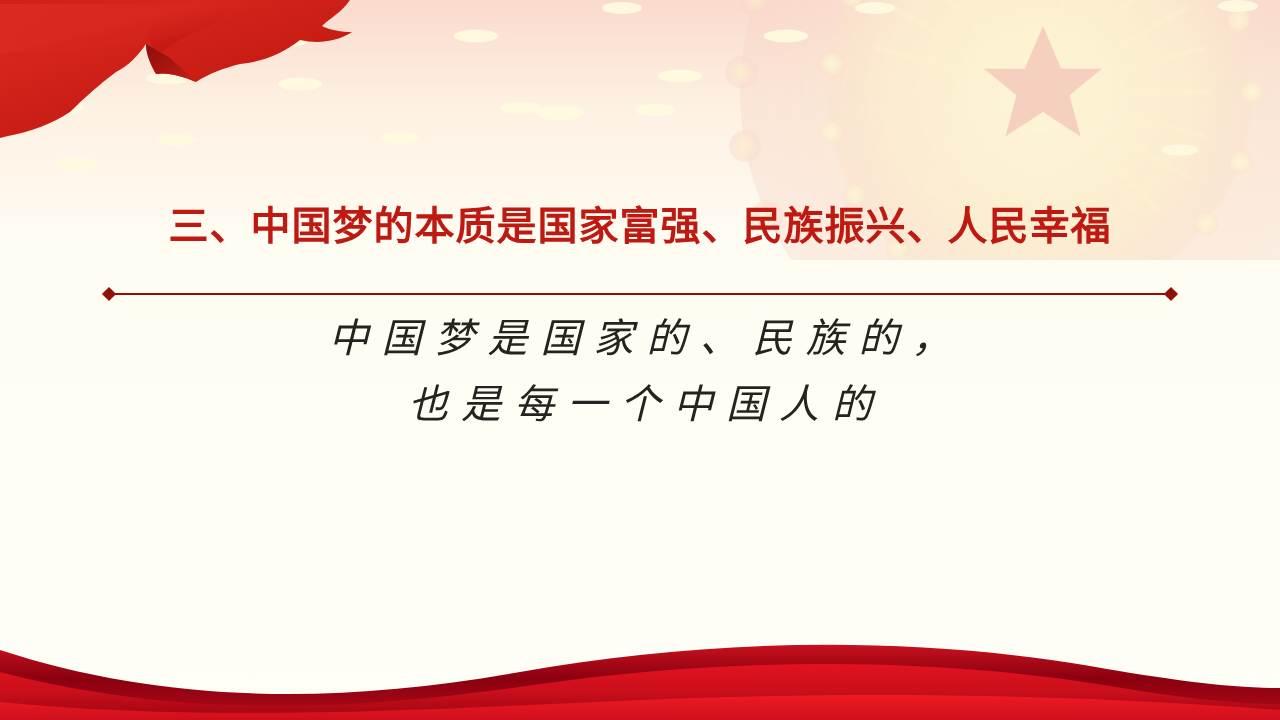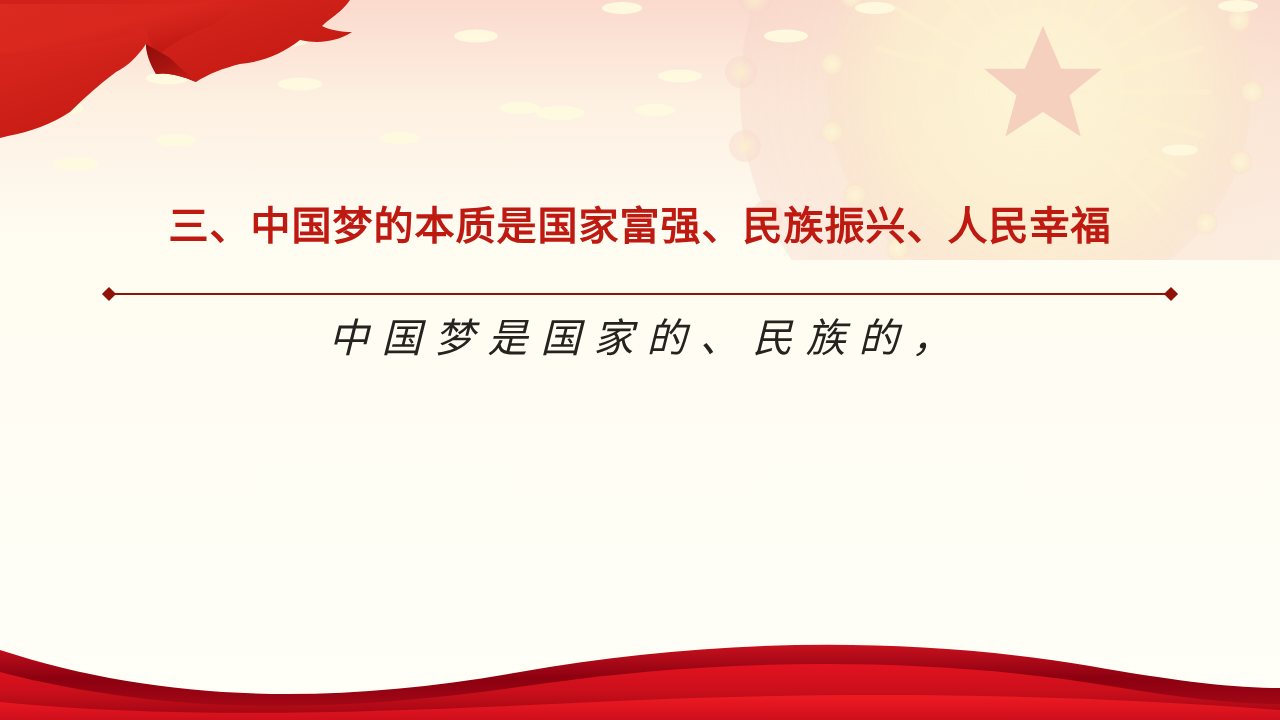--- a/index.html
+++ b/index.html
@@ -357,16 +357,17 @@
     <div class="slide-title">三、中国梦的本质是国家富强、民族振兴、人民幸福</div>
 
     <div class="divider">
       <span class="divider-dot left"></span>
       <span class="divider-line"></span>
       <span class="divider-dot right"></span>
     </div>
 
     <div class="body-text">
       <span class="body-line">中国梦是国家的、民族的，</span>
+      <span class="body-line">也是每一个中国人的</span>
     </div>
 
   </div>
 </div>
 
 </body></html>

